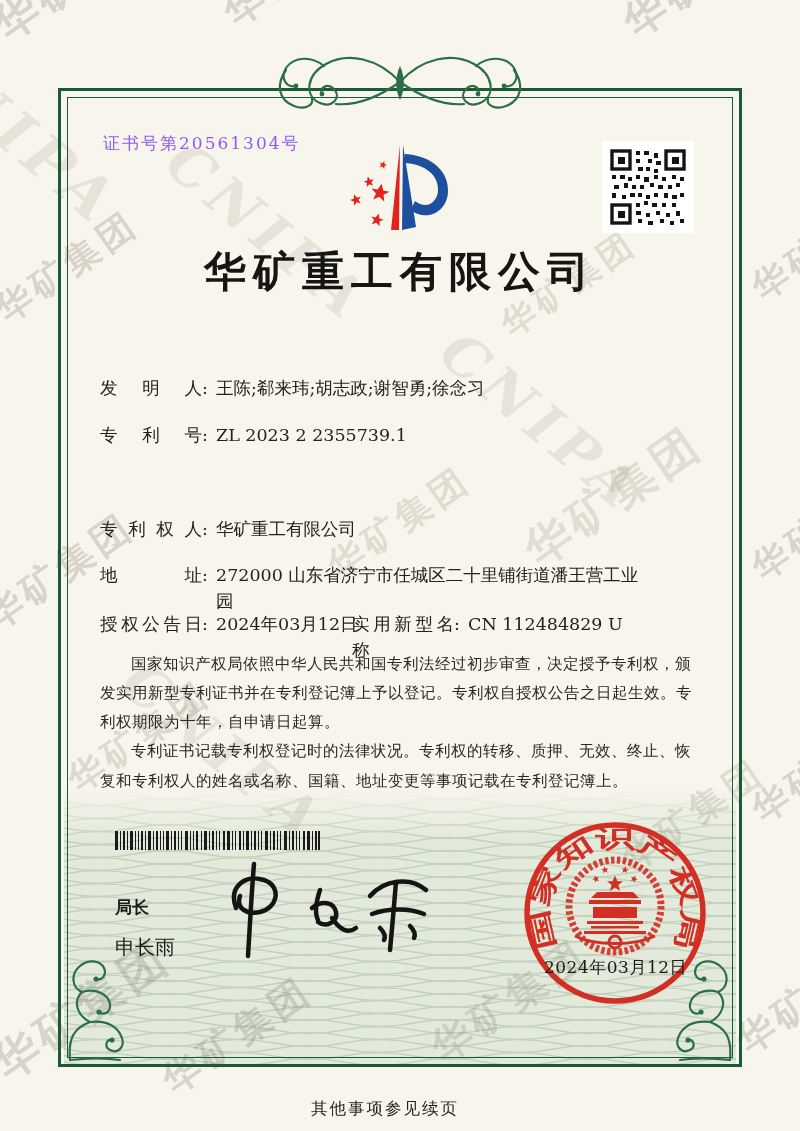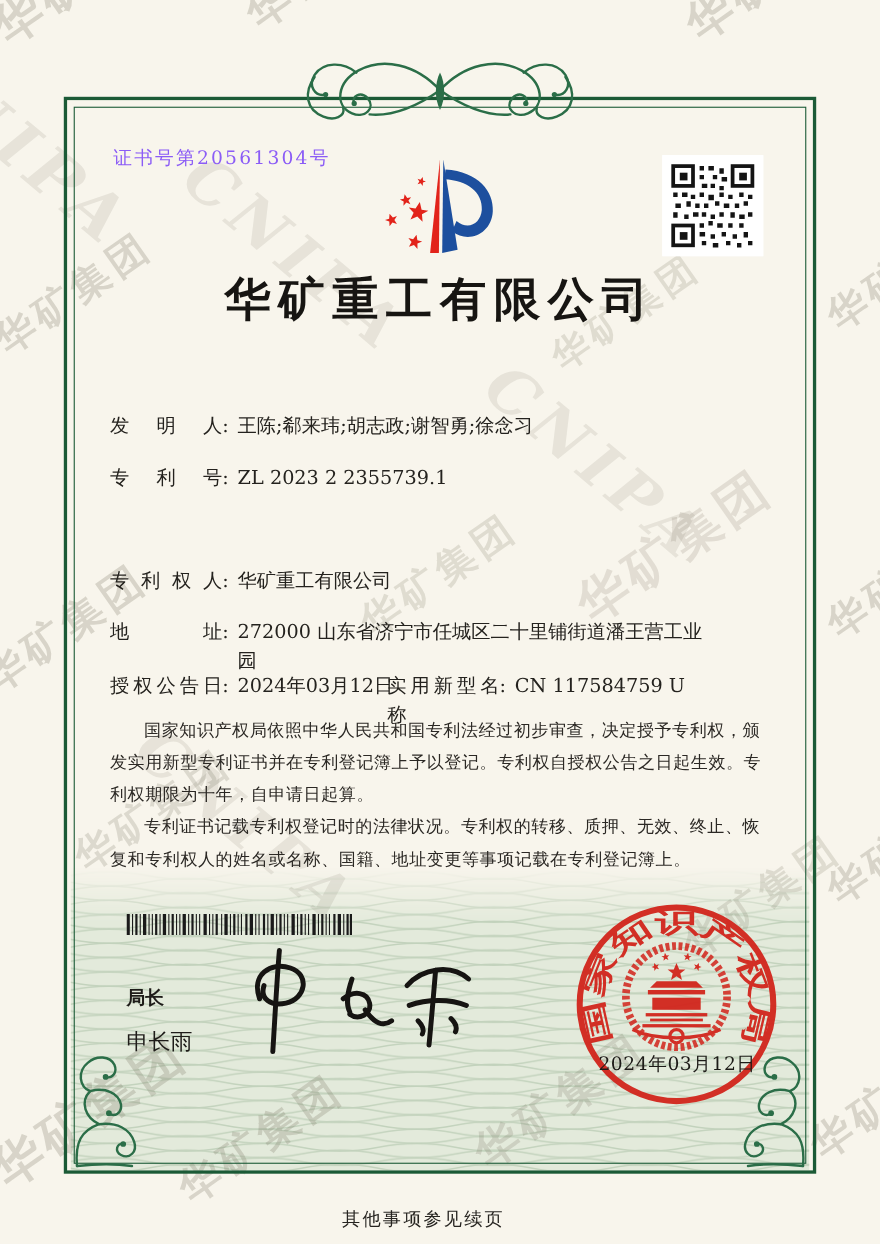--- a/index.html
+++ b/index.html
@@ -194,21 +194,21 @@
   </div>
   <div class="row" style="top:516px">
     <span class="lbl">专利权人</span><span class="col">:</span><span class="val">华矿重工有限公司</span>
   </div>
   <div class="row" style="top:562px">
     <span class="lbl">地址</span><span class="col">:</span><span class="val val-addr">272000 山东省济宁市任城区二十里铺街道潘王营工业园</span>
   </div>
   <div class="row" style="top:611px">
     <span class="lbl">授权公告日</span><span class="col">:</span><span class="val">2024年03月12日</span>
     <span class="pair2">
-      <span class="lbl">实用新型名称</span><span class="col">:</span><span class="val">CN 117584759 U</span>
+      <span class="lbl">实用新型名称</span><span class="col">:</span><span class="val">CN 112484829 U</span>
     </span>
   </div>
 
   <div class="paras">
     <p>国家知识产权局依照中华人民共和国专利法经过初步审查，决定授予专利权，颁发实用新型专利证书并在专利登记簿上予以登记。专利权自授权公告之日起生效。专利权期限为十年，自申请日起算。</p>
     <p>专利证书记载专利权登记时的法律状况。专利权的转移、质押、无效、终止、恢复和专利权人的姓名或名称、国籍、地址变更等事项记载在专利登记簿上。</p>
   </div>
 
   <div class="barcode">
     <svg viewBox="0 0 205 19" width="205" height="19" xmlns="http://www.w3.org/2000/svg">

